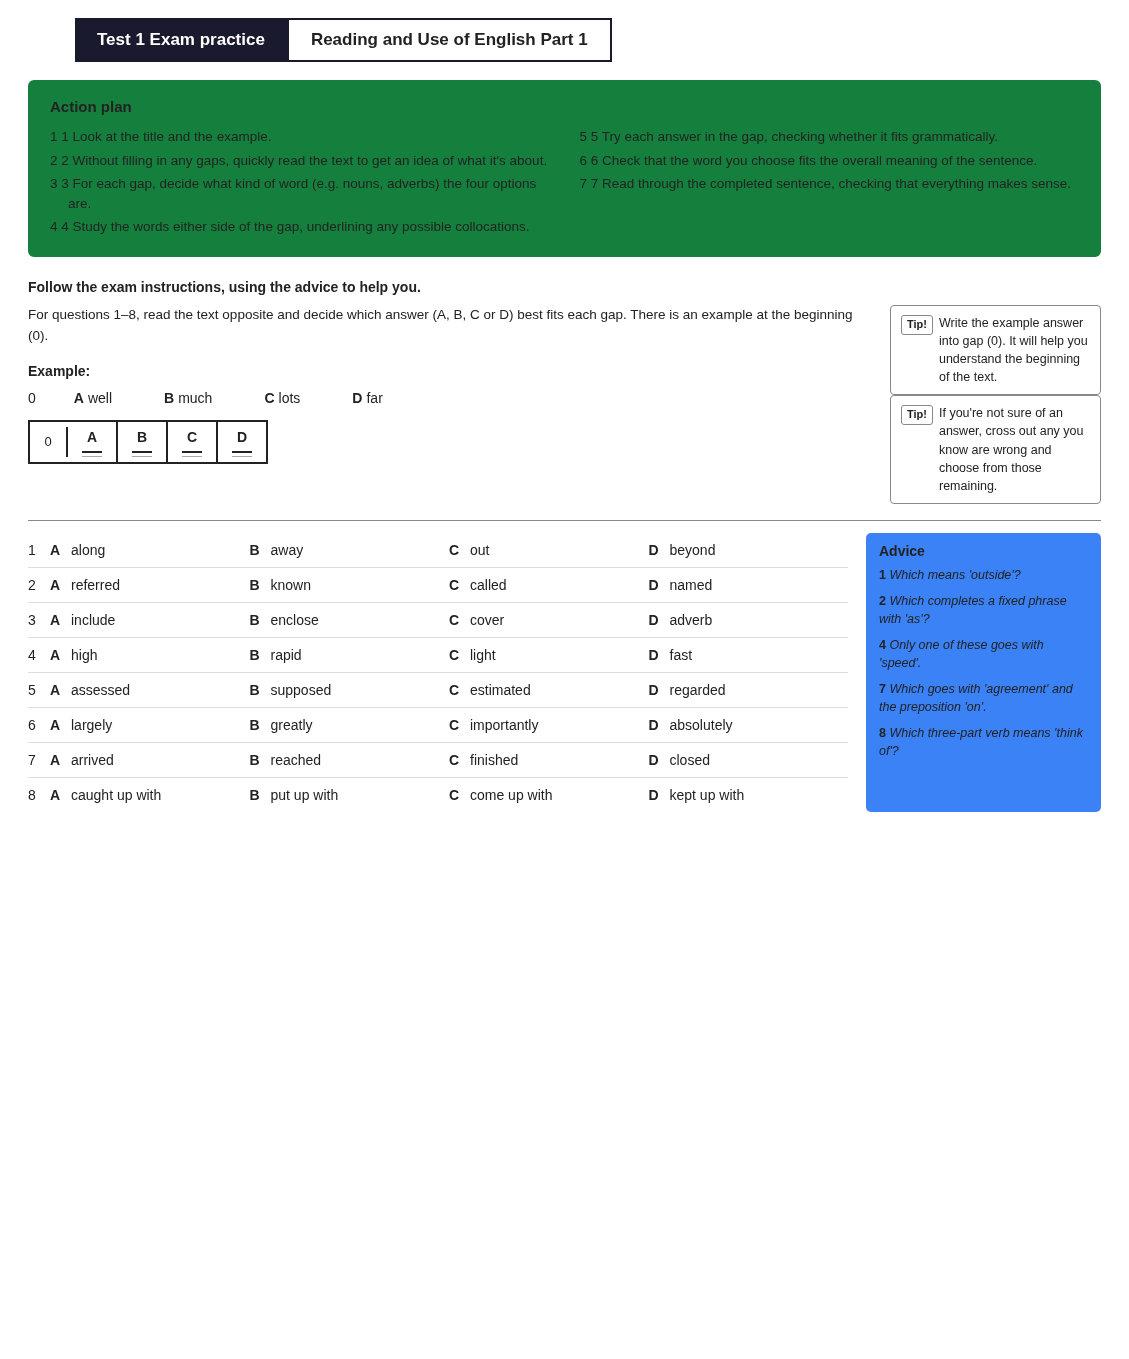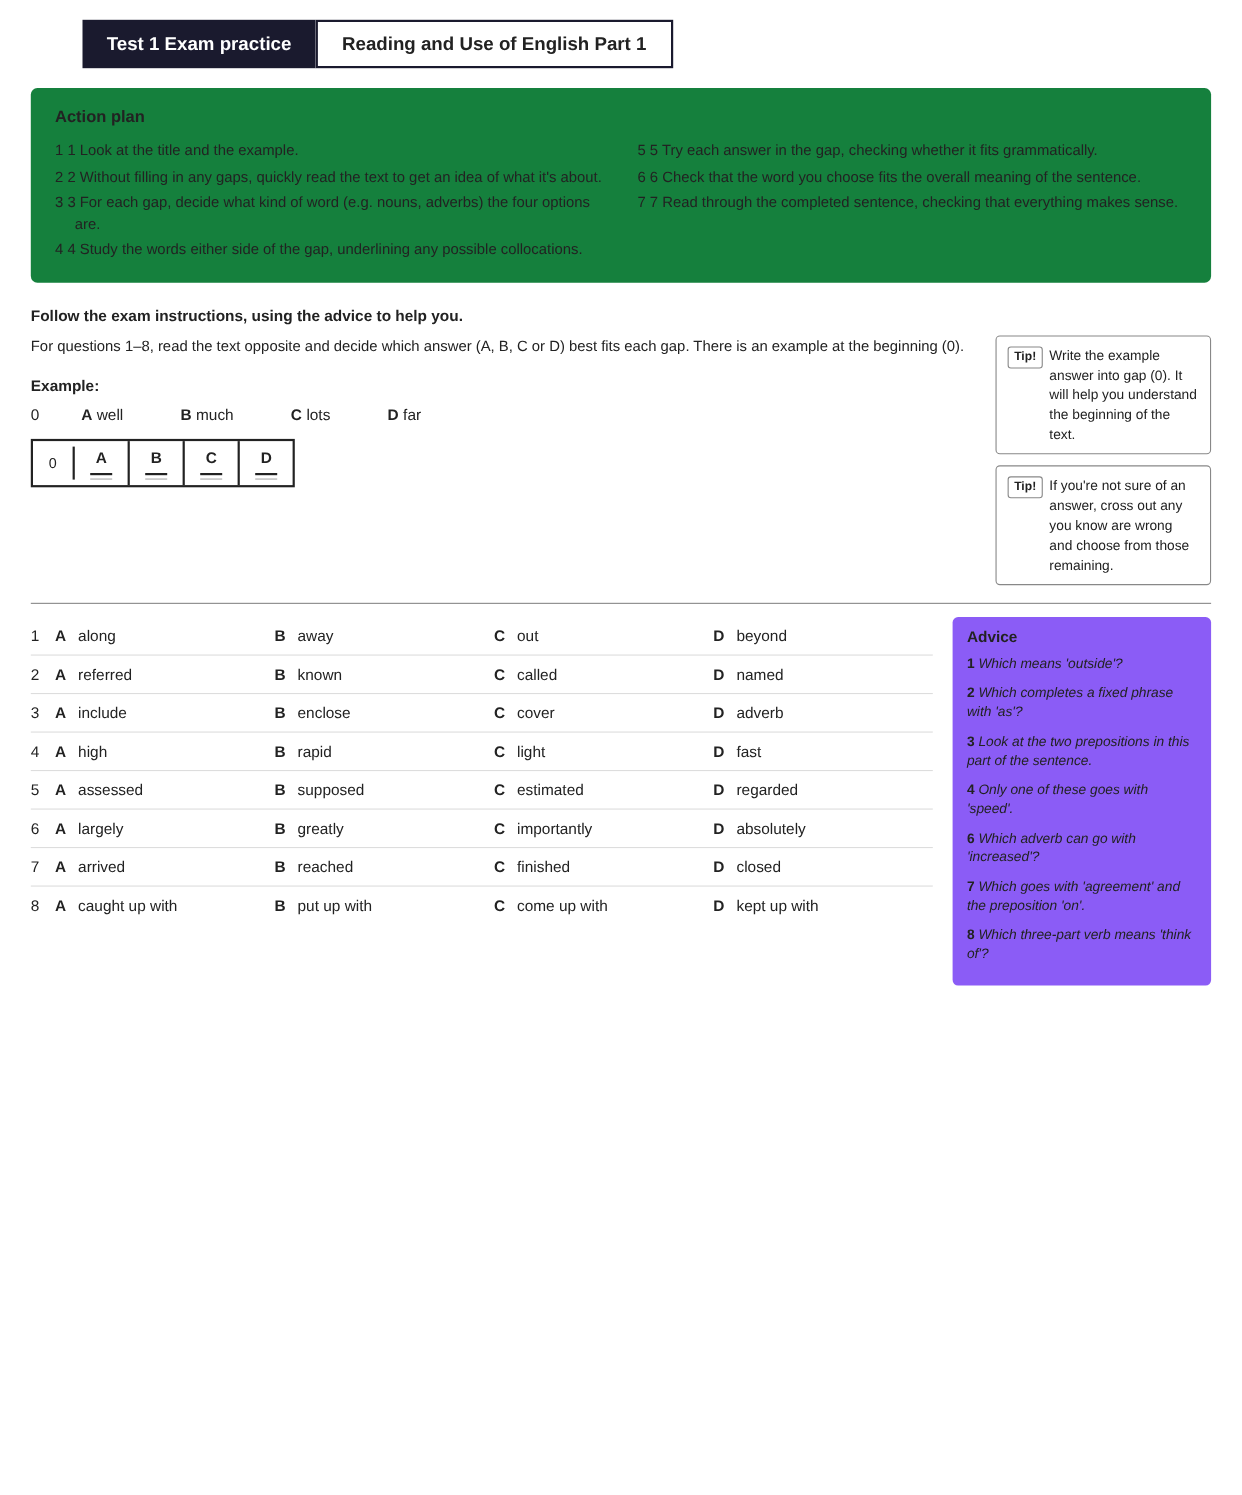--- a/index.html
+++ b/index.html
@@ -89,24 +89,23 @@
       display: flex;
       gap: 20px;
       margin-bottom: 14px;
     }
     .for-questions-text {
       flex: 1;
       font-size: 13.5px;
       line-height: 1.55;
     }
     .tip-box-group {
-      width: 196px;
+      width: 211px;
       display: flex;
       flex-direction: column;
-      gap: 10px;
     }
     .tip-box {
       border: 1.5px solid #888;
       border-radius: 4px;
       padding: 8px 10px;
       font-size: 12.5px;
       line-height: 1.45;
       display: flex;
       gap: 6px;
       align-items: flex-start;
@@ -185,21 +184,21 @@
 
     .questions-section {
       display: flex;
       gap: 18px;
     }
     .questions-main {
       flex: 1;
     }
     .advice-box {
       width: 235px;
-      background: #8b5cf6;
+      background: #3b82f6;
       border-radius: 5px;
       padding: 10px 13px;
       font-size: 12.5px;
     }
     .advice-title {
       font-weight: bold;
       font-size: 14px;
       margin-bottom: 8px;
     }
     .advice-item {
@@ -516,21 +515,19 @@
               <span class="q-opt-text">kept up with</span>
             </div>
           </div>
         </div>
       </div>
     <div class="advice-box">
       <div class="advice-title">Advice</div>
       <div id="advice-list">
           <div class="advice-item"><span class="q-num">1</span> <em>Which means 'outside'?</em></div>
           <div class="advice-item"><span class="q-num">2</span> <em>Which completes a fixed phrase with 'as'?</em></div>
-          <div class="advice-item"><span class="q-num">3</span> <em>Look at the two prepositions in this part of the sentence.</em></div>
           <div class="advice-item"><span class="q-num">4</span> <em>Only one of these goes with 'speed'.</em></div>
-          <div class="advice-item"><span class="q-num">6</span> <em>Which adverb can go with 'increased'?</em></div>
           <div class="advice-item"><span class="q-num">7</span> <em>Which goes with 'agreement' and the preposition 'on'.</em></div>
           <div class="advice-item"><span class="q-num">8</span> <em>Which three-part verb means 'think of'?</em></div>
         </div>
     </div>
   </div>
 </div>
 
 </body></html>

